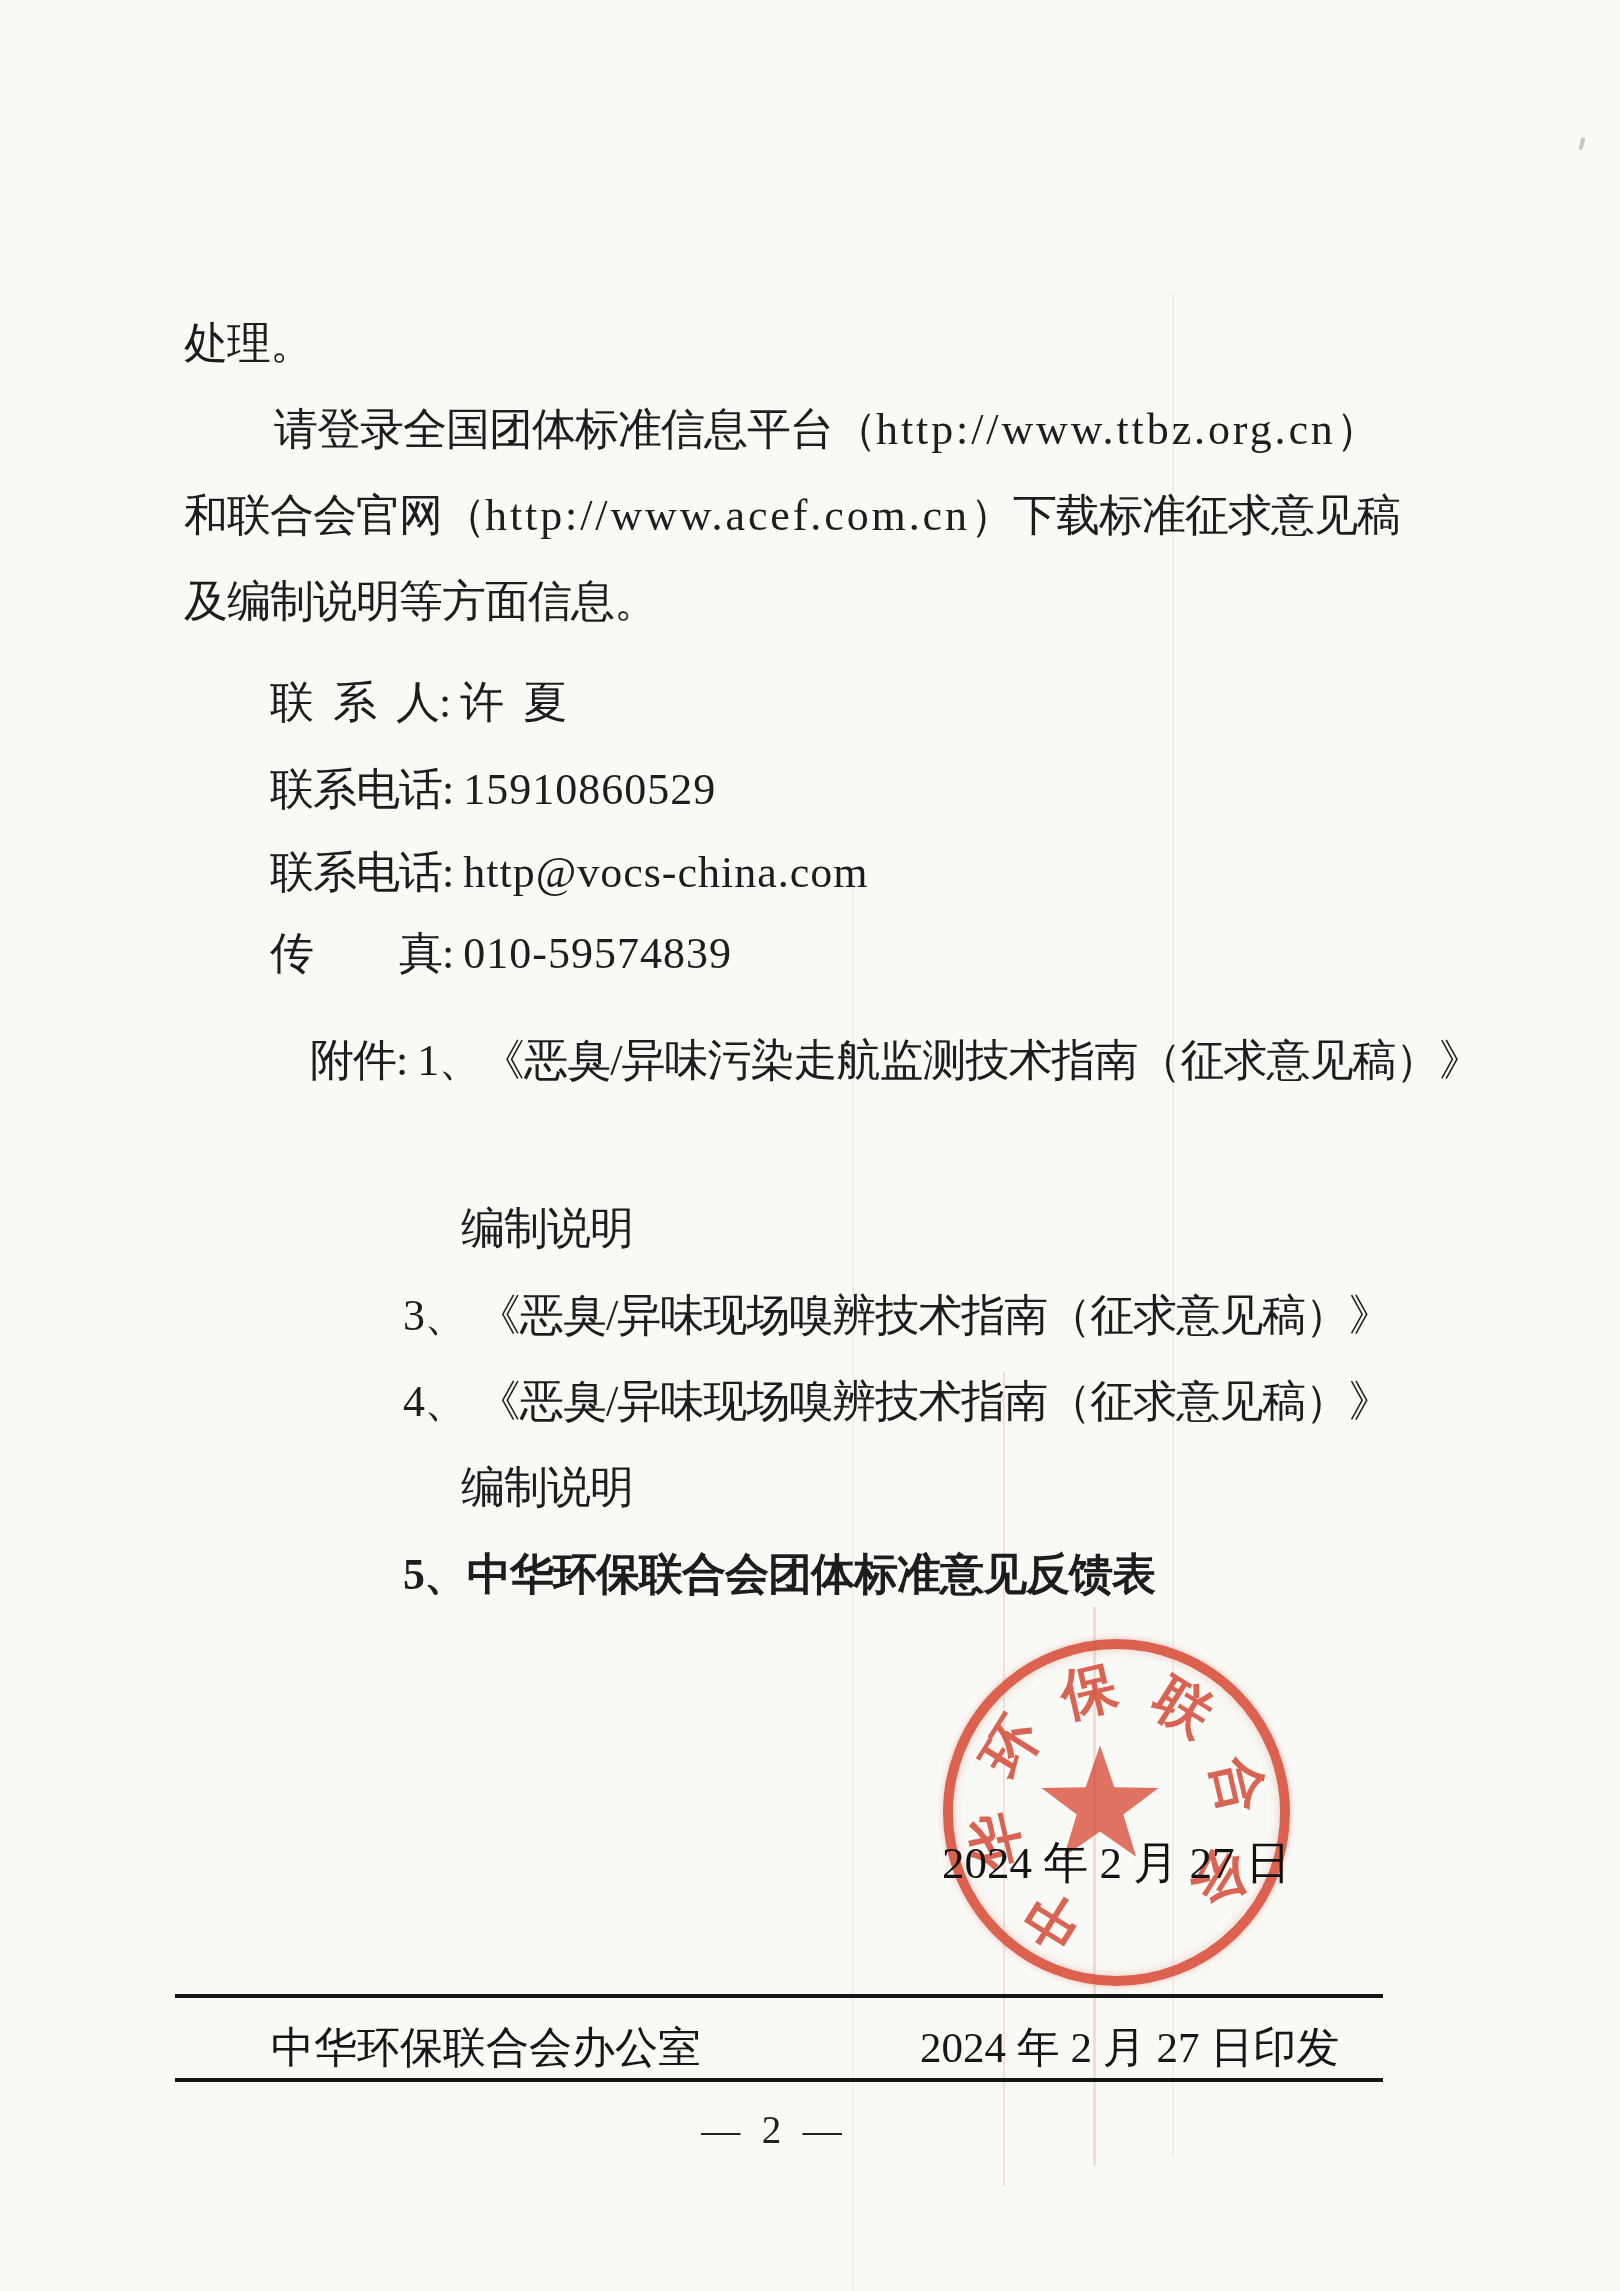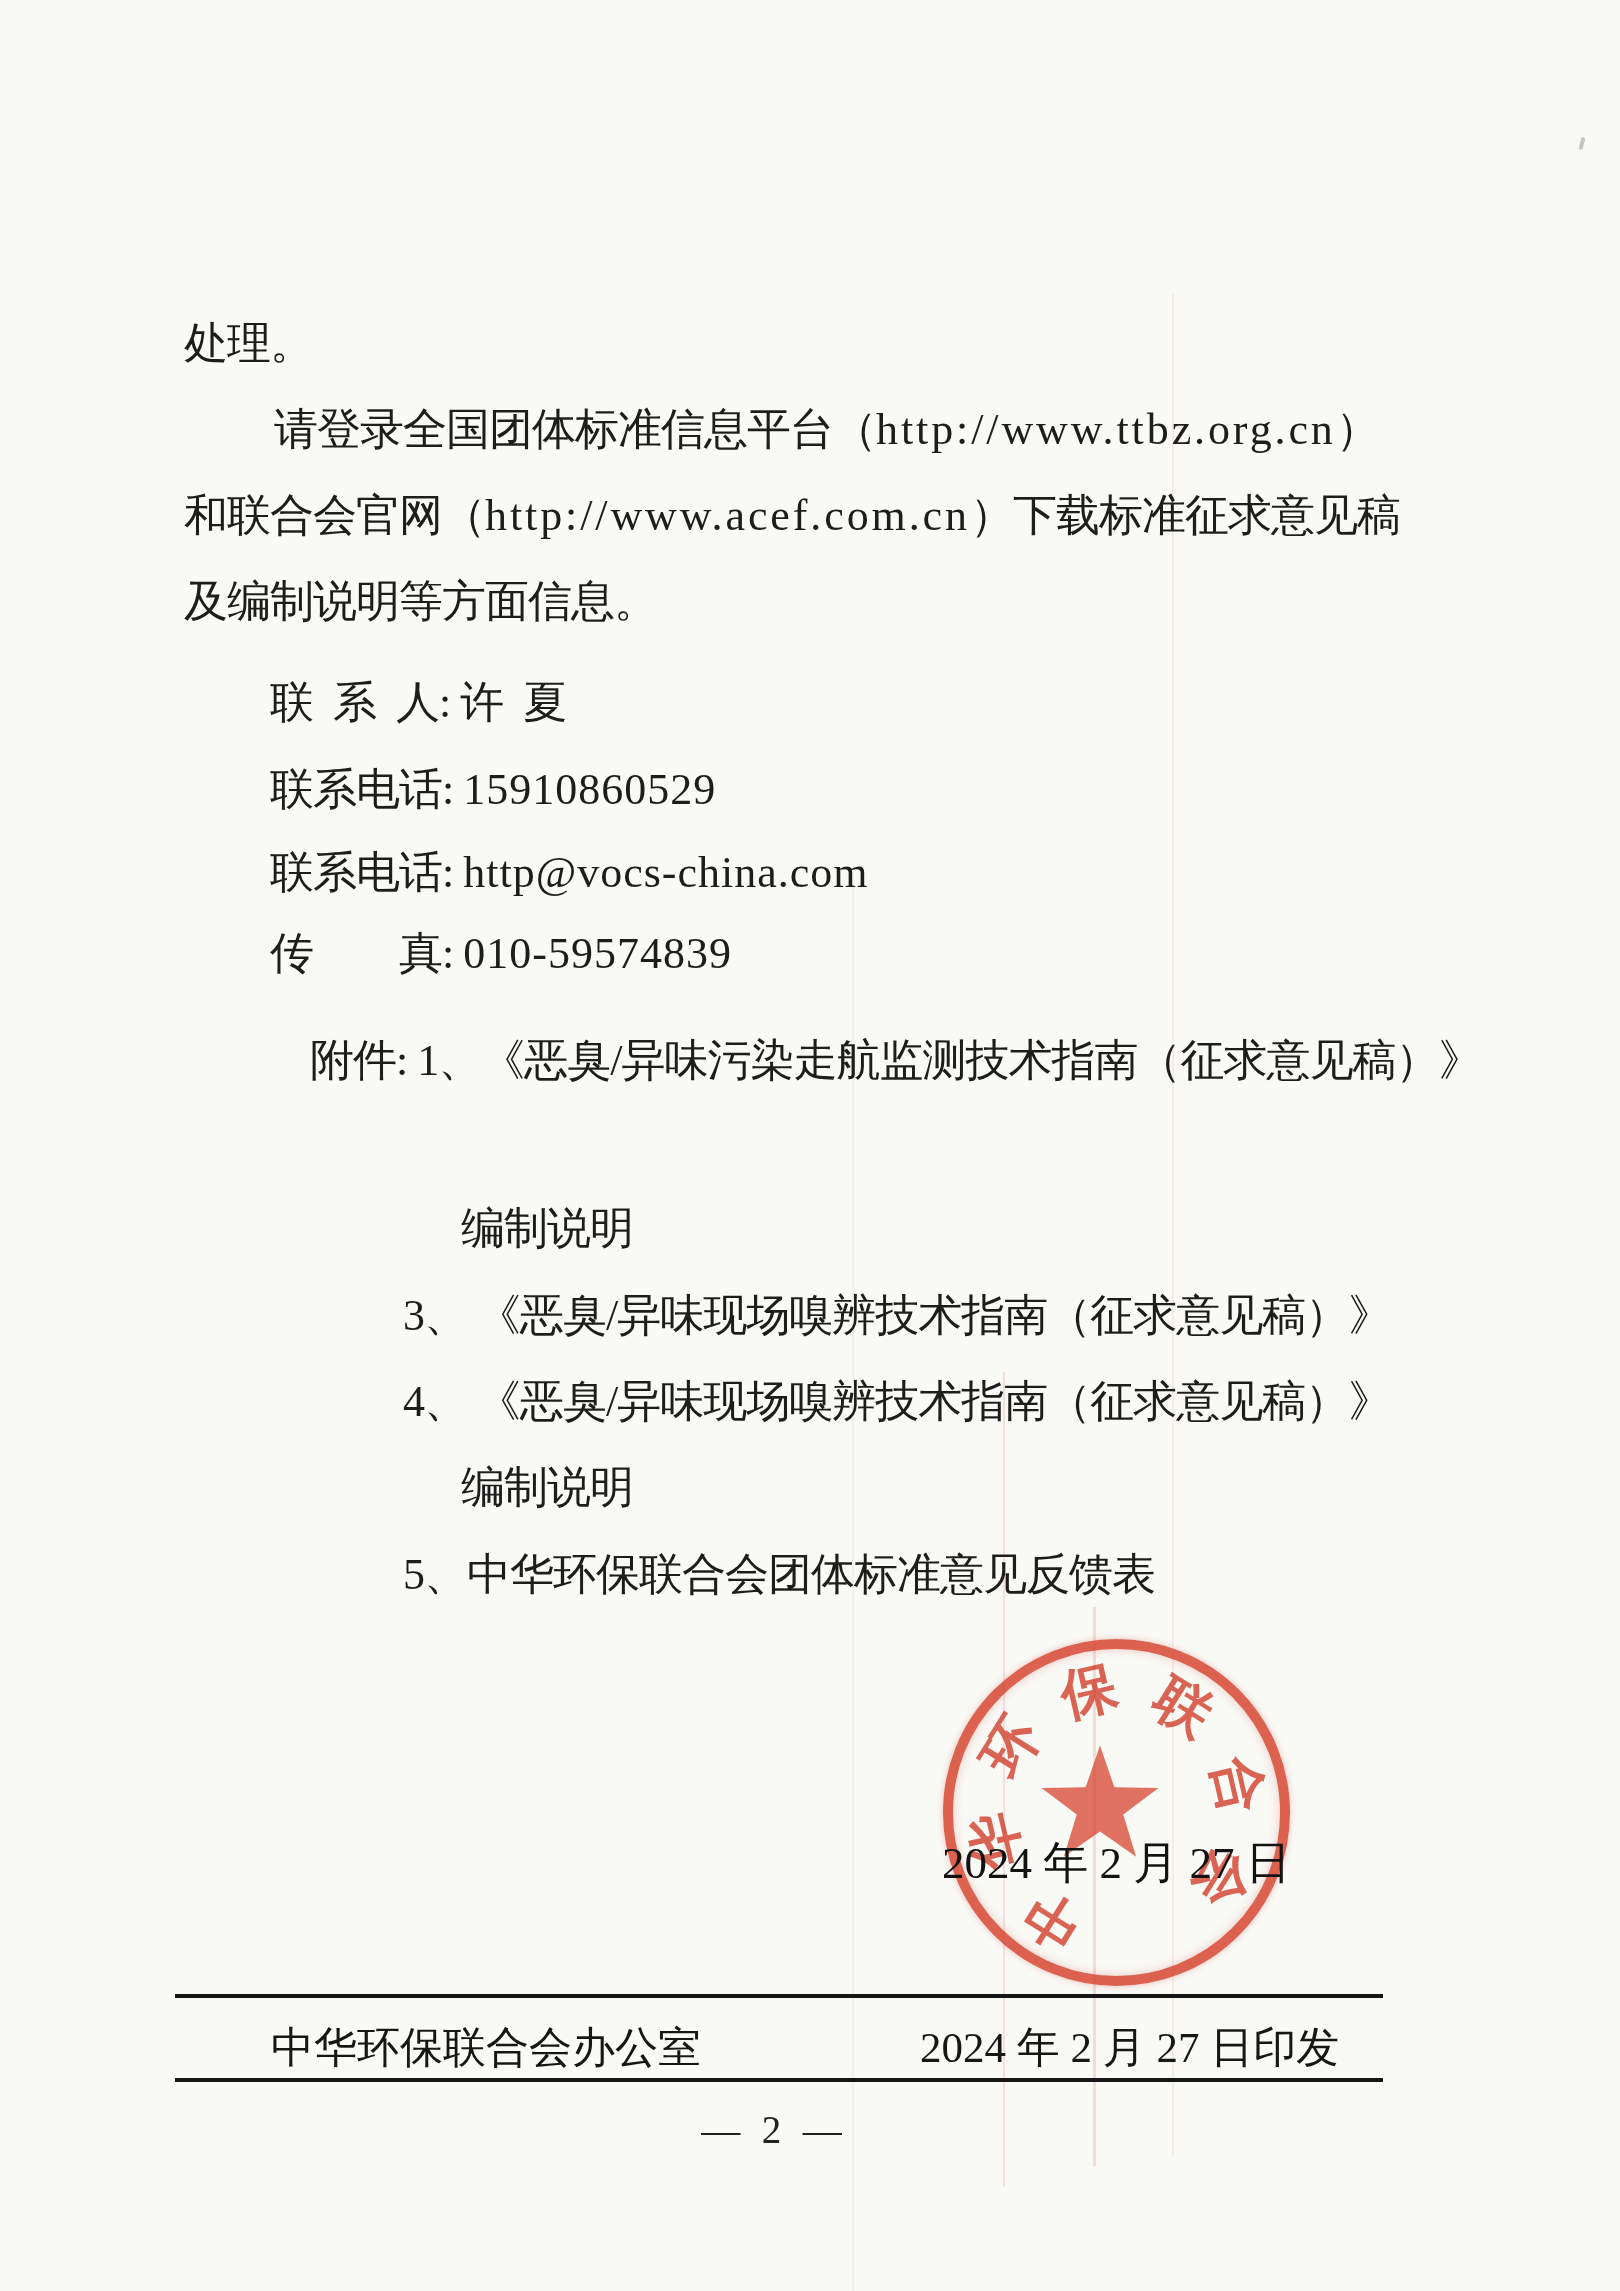--- a/index.html
+++ b/index.html
@@ -75,21 +75,21 @@
 
 
   <div class="ln" style="left:461px;top:1202px;"><span>编制说明</span></div>
 
   <div class="ln" style="left:403px;top:1289px;"><span>3、 《恶臭/异味现场嗅辨技术指南（征求意见稿）》</span></div>
 
   <div class="ln" style="left:403px;top:1375px;"><span>4、 《恶臭/异味现场嗅辨技术指南（征求意见稿）》</span></div>
 
   <div class="ln" style="left:461px;top:1461px;"><span>编制说明</span></div>
 
-  <div class="ln" style="left:403px;top:1548px;"><span>5、中华环保联合会团体标准意见反馈表</span></div>
+  <div class="ln" style="left:403px;top:1548px;font-weight:bold;"><span>5、中华环保联合会团体标准意见反馈表</span></div>
 
   <div class="seal">
     <svg width="127" height="127" viewBox="0 0 130 130">
       <polygon points="65,2 79.7,44.8 124.9,45.5 88.8,72.7 102,116 65,90 28,116 41.2,72.7 5.1,45.5 50.3,44.8" fill="rgba(211,55,32,0.85)"></polygon>
     </svg>
     <span class="arc" style="transform:translate(-50%,-50%) rotate(-148deg) translateY(-125px);">中</span>
     <span class="arc" style="transform:translate(-50%,-50%) rotate(-103deg) translateY(-125px);">华</span>
     <span class="arc" style="transform:translate(-50%,-50%) rotate(-58deg) translateY(-125px);">环</span>
     <span class="arc" style="transform:translate(-50%,-50%) rotate(-13deg) translateY(-125px);">保</span>
     <span class="arc" style="transform:translate(-50%,-50%) rotate(32deg) translateY(-125px);">联</span>

